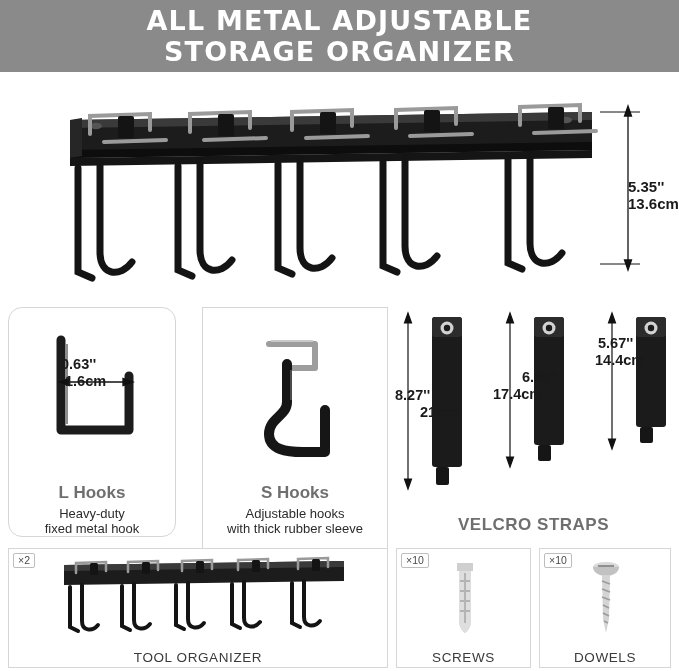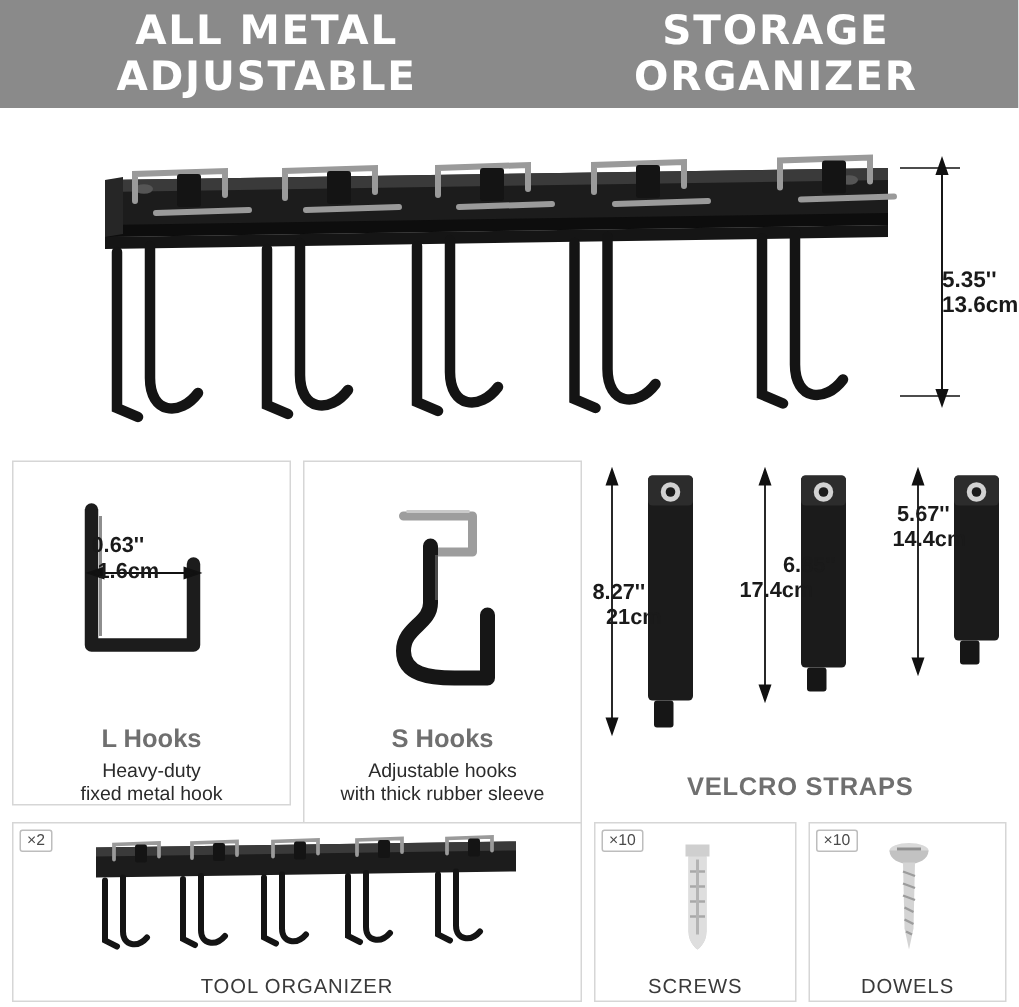--- a/index.html
+++ b/index.html
@@ -10,21 +10,21 @@
     background: #ffffff;
     color: #1a1a1a;
     overflow: hidden;
     position: relative;
   }
 
   
   .header {
     position:absolute; left:0; top:0; width:679px; height:72px;
     background:#8a8a8a;
-    display:flex; flex-direction:row; align-items:center; justify-content:center;
+    display:flex; flex-direction:column; align-items:center; justify-content:center;
   }
   .header .line {
     color:#ffffff;
     font-weight:bold;
     font-size:27px;
     letter-spacing:1.2px;
     line-height:31px;
     text-align:center;
     font-family:"DejaVu Sans", sans-serif;
   }
@@ -46,21 +46,21 @@
     position:absolute; left:628px; top:178px; width:52px;
   }
   .right-dim .r1 { font-size:15px; font-weight:bold; line-height:17px; }
   .right-dim .r2 { font-size:15px; font-weight:bold; line-height:17px; }
 
   .card {
     position:absolute;
     border:1px solid #d6d6d6;
     background:#fff;
   }
-  .card-l { left:8px;  top:307px; width:186px; height:230px; }
+  .card-l { left:8px;  top:307px; width:168px; height:230px;border-radius:14px; }
   .card-s { left:202px; top:307px; width:186px; height:295px; }
   .card-v { left:396px; top:307px; width:275px; height:230px; border:none; }
 
   .card-title {
     position:absolute; width:100%; text-align:center;
     font-size:17px; color:#6f6f6f; font-weight:bold;
   }
   .card-sub {
     position:absolute; width:100%; text-align:center;
     font-size:13px; color:#2b2b2b; line-height:15px;
@@ -265,21 +265,21 @@
       <polygon points="114,2 110.5,12 117.5,12"></polygon>
       <polygon points="114,156 110.5,146 117.5,146"></polygon>
 
       <line x1="216" y1="8" x2="216" y2="132"></line>
       <polygon points="216,2 212.5,12 219.5,12"></polygon>
       <polygon points="216,138 212.5,128 219.5,128"></polygon>
     </g>
   </svg>
 
   <div class="dim-text" style="position:absolute;left:-1px;top:80px;text-align:right;">8.27''</div>
-  <div class="dim-text" style="position:absolute;left:8px;top:97px;">21cm</div>
+  <div class="dim-text" style="position:absolute;left:24px;top:97px;">21cm</div>
 
   <div class="dim-text" style="position:absolute;left:100px;top:62px;margin-left:26px;">6.85''</div>
   <div class="dim-text" style="position:absolute;left:97px;top:79px;">17.4cm</div>
 
   <div class="dim-text" style="position:absolute;left:202px;top:28px;">5.67''</div>
   <div class="dim-text" style="position:absolute;left:199px;top:45px;">14.4cm</div>
 </div>
 
 <div class="velcro-title">VELCRO STRAPS</div>
 

